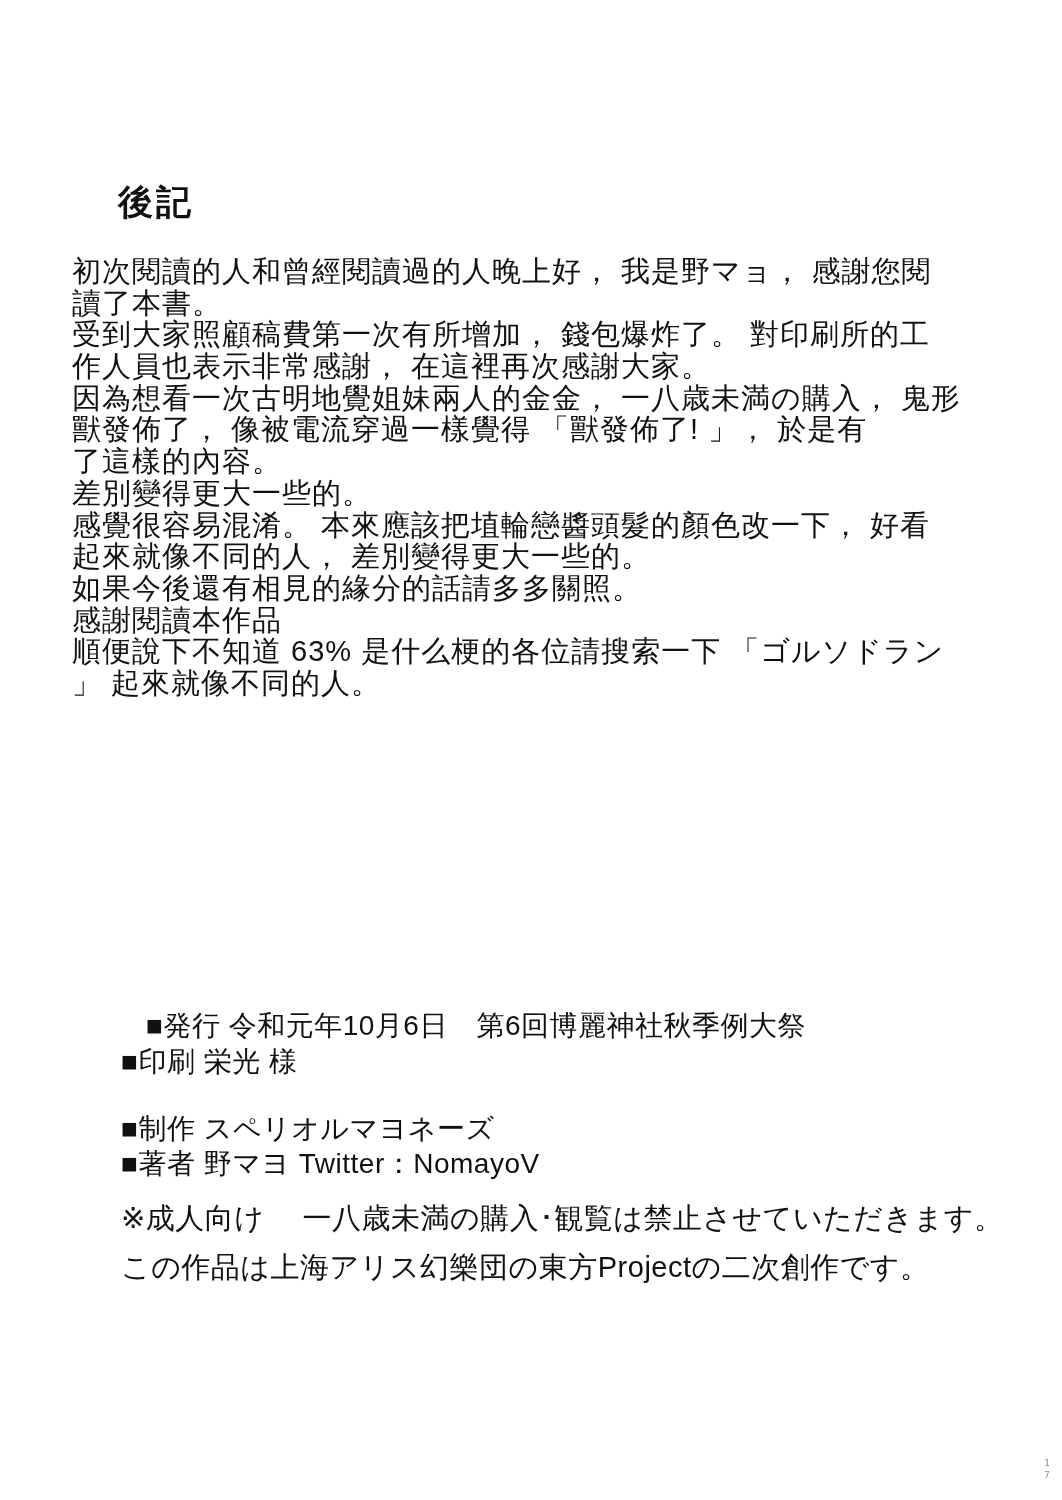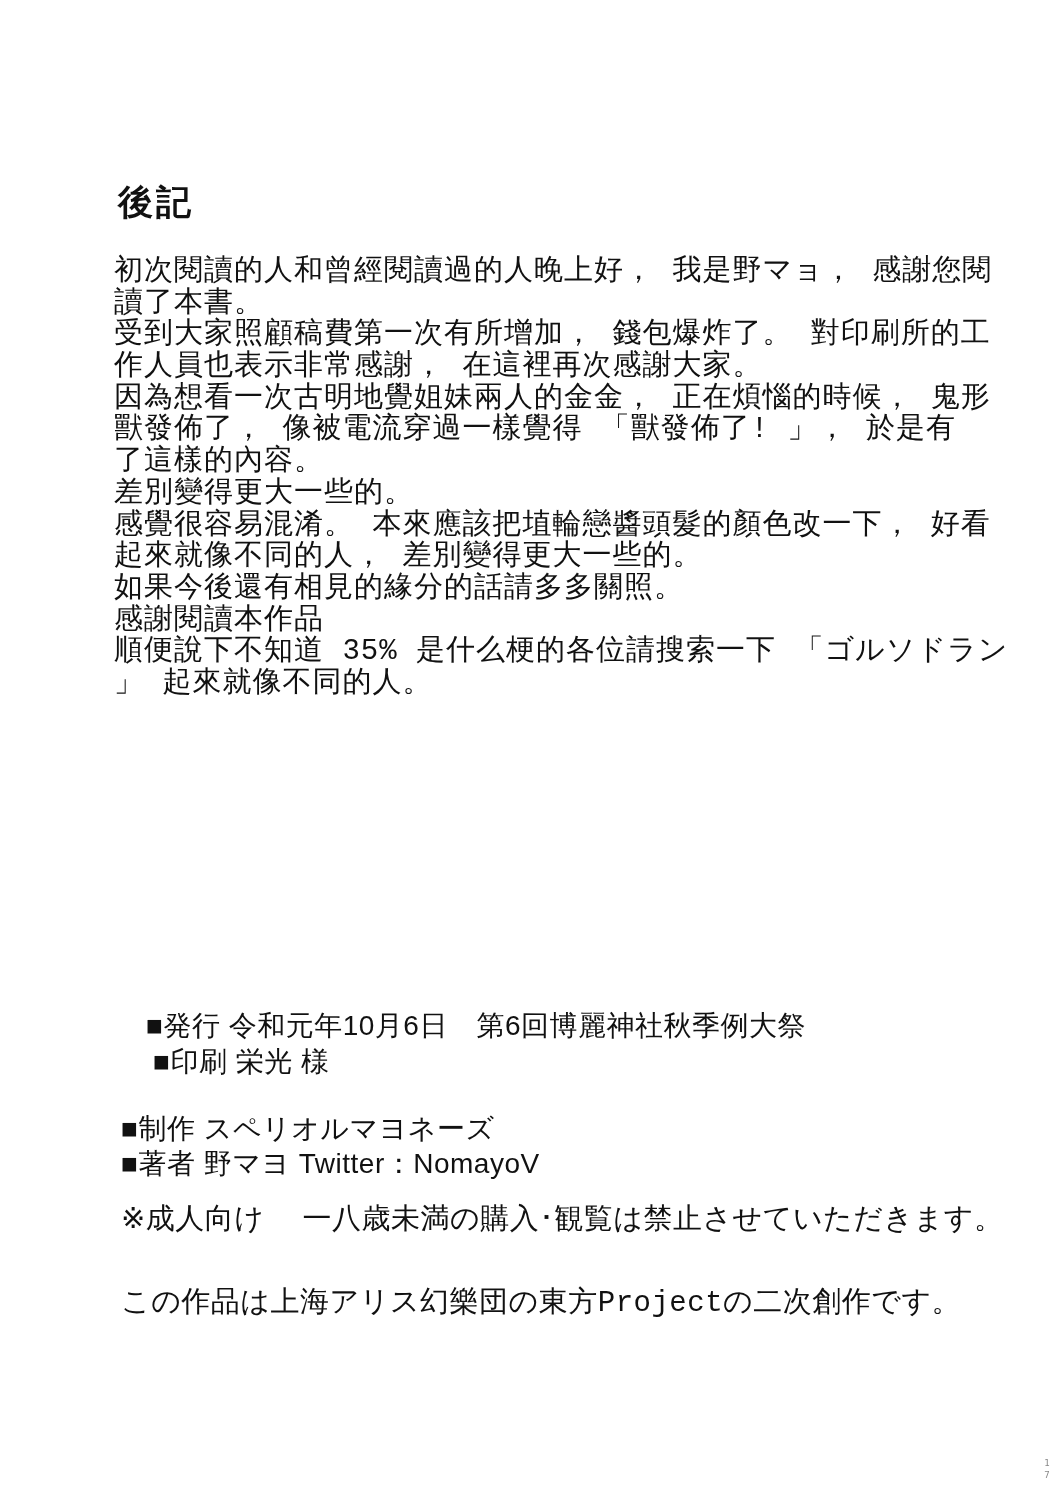--- a/index.html
+++ b/index.html
@@ -19,25 +19,24 @@
     font-weight: bold;
     font-size: 35px;
     letter-spacing: 3px;
     white-space: pre;
   }
   .afterword {
     position: absolute;
     left: 72px;
     top: 256px;
     width: 870px;
-    font-family: Liberation Mono, monospace;
+    font-family: Liberation Sans, sans-serif;
     font-size: 29px;
     line-height: 31.7px;
     letter-spacing: 1px;
-    margin-left: 42px;
   }
   .afterword .line {
     white-space: pre;
     height: 31.7px;
     overflow: visible;
   }
   .co {
     position: absolute;
     left: 121px;
     font-family: "Liberation Sans", "DejaVu Sans", sans-serif;
@@ -47,25 +46,25 @@
   }
   .notice {
     position: absolute;
     left: 121px;
     font-family: "Liberation Sans", "DejaVu Sans", sans-serif;
     font-size: 29px;
     letter-spacing: 0.5px;
     white-space: pre;
   }
   #co-publish    { top: 1007px; margin-left: 25px; }
-  #co-print      { top: 1043px; margin-left: 32px; }
+  #co-print      { top: 1043px; }
   #co-production { top: 1110px; }
   #co-author     { top: 1145px; }
   #notice-adult  { top: 1199px; text-align: right; }
-  #notice-deriv  { top: 1282px; font-family: Liberation Mono, monospace; }
+  #notice-deriv  { top: 1248px; }
   .page-number {
     position: absolute;
     left: 1041px;
     top: 1458px;
     color: #888888;
     font-family: "DejaVu Sans Mono", "Liberation Mono", monospace;
     font-size: 9px;
     line-height: 11px;
     writing-mode: vertical-rl;
     text-orientation: upright;
@@ -77,29 +76,29 @@
 
 <div class="page">
 
   <div class="title">後記</div>
 
   <div class="afterword">
     <div class="line">初次閱讀的人和曾經閱讀過的人晚上好， 我是野マョ， 感謝您閱</div>
     <div class="line">讀了本書。</div>
     <div class="line">受到大家照顧稿費第一次有所增加， 錢包爆炸了。 對印刷所的工</div>
     <div class="line">作人員也表示非常感謝， 在這裡再次感謝大家。</div>
-    <div class="line">因為想看一次古明地覺姐妹兩人的金金， 正在煩惱的時候， 鬼形</div>
+    <div class="line">因為想看一次古明地覺姐妹兩人的金金， 一八歳未満の購入， 鬼形</div>
     <div class="line">獸發佈了， 像被電流穿過一樣覺得 「獸發佈了! 」， 於是有</div>
     <div class="line">了這樣的內容。</div>
     <div class="line">差別變得更大一些的。</div>
     <div class="line">感覺很容易混淆。 本來應該把埴輪戀醬頭髮的顏色改一下， 好看</div>
     <div class="line">起來就像不同的人， 差別變得更大一些的。</div>
     <div class="line">如果今後還有相見的緣分的話請多多關照。</div>
     <div class="line">感謝閱讀本作品</div>
-    <div class="line">順便說下不知道 35% 是什么梗的各位請搜索一下 「ゴルソドラン</div>
+    <div class="line">順便說下不知道 63% 是什么梗的各位請搜索一下 「ゴルソドラン</div>
     <div class="line">」 起來就像不同的人。</div>
   </div>
 
   <div class="co" id="co-publish">■発行 令和元年10月6日　第6回博麗神社秋季例大祭</div>
   <div class="co" id="co-print">■印刷 栄光 様</div>
   <div class="co" id="co-production">■制作 スペリオルマヨネーズ</div>
   <div class="co" id="co-author">■著者 野マヨ Twitter：NomayoV</div>
 
   <div class="notice" id="notice-adult">※成人向け　 一八歳未満の購入･観覧は禁止させていただきます。</div>
   <div class="notice" id="notice-deriv">この作品は上海アリス幻樂団の東方Projectの二次創作です。</div>

